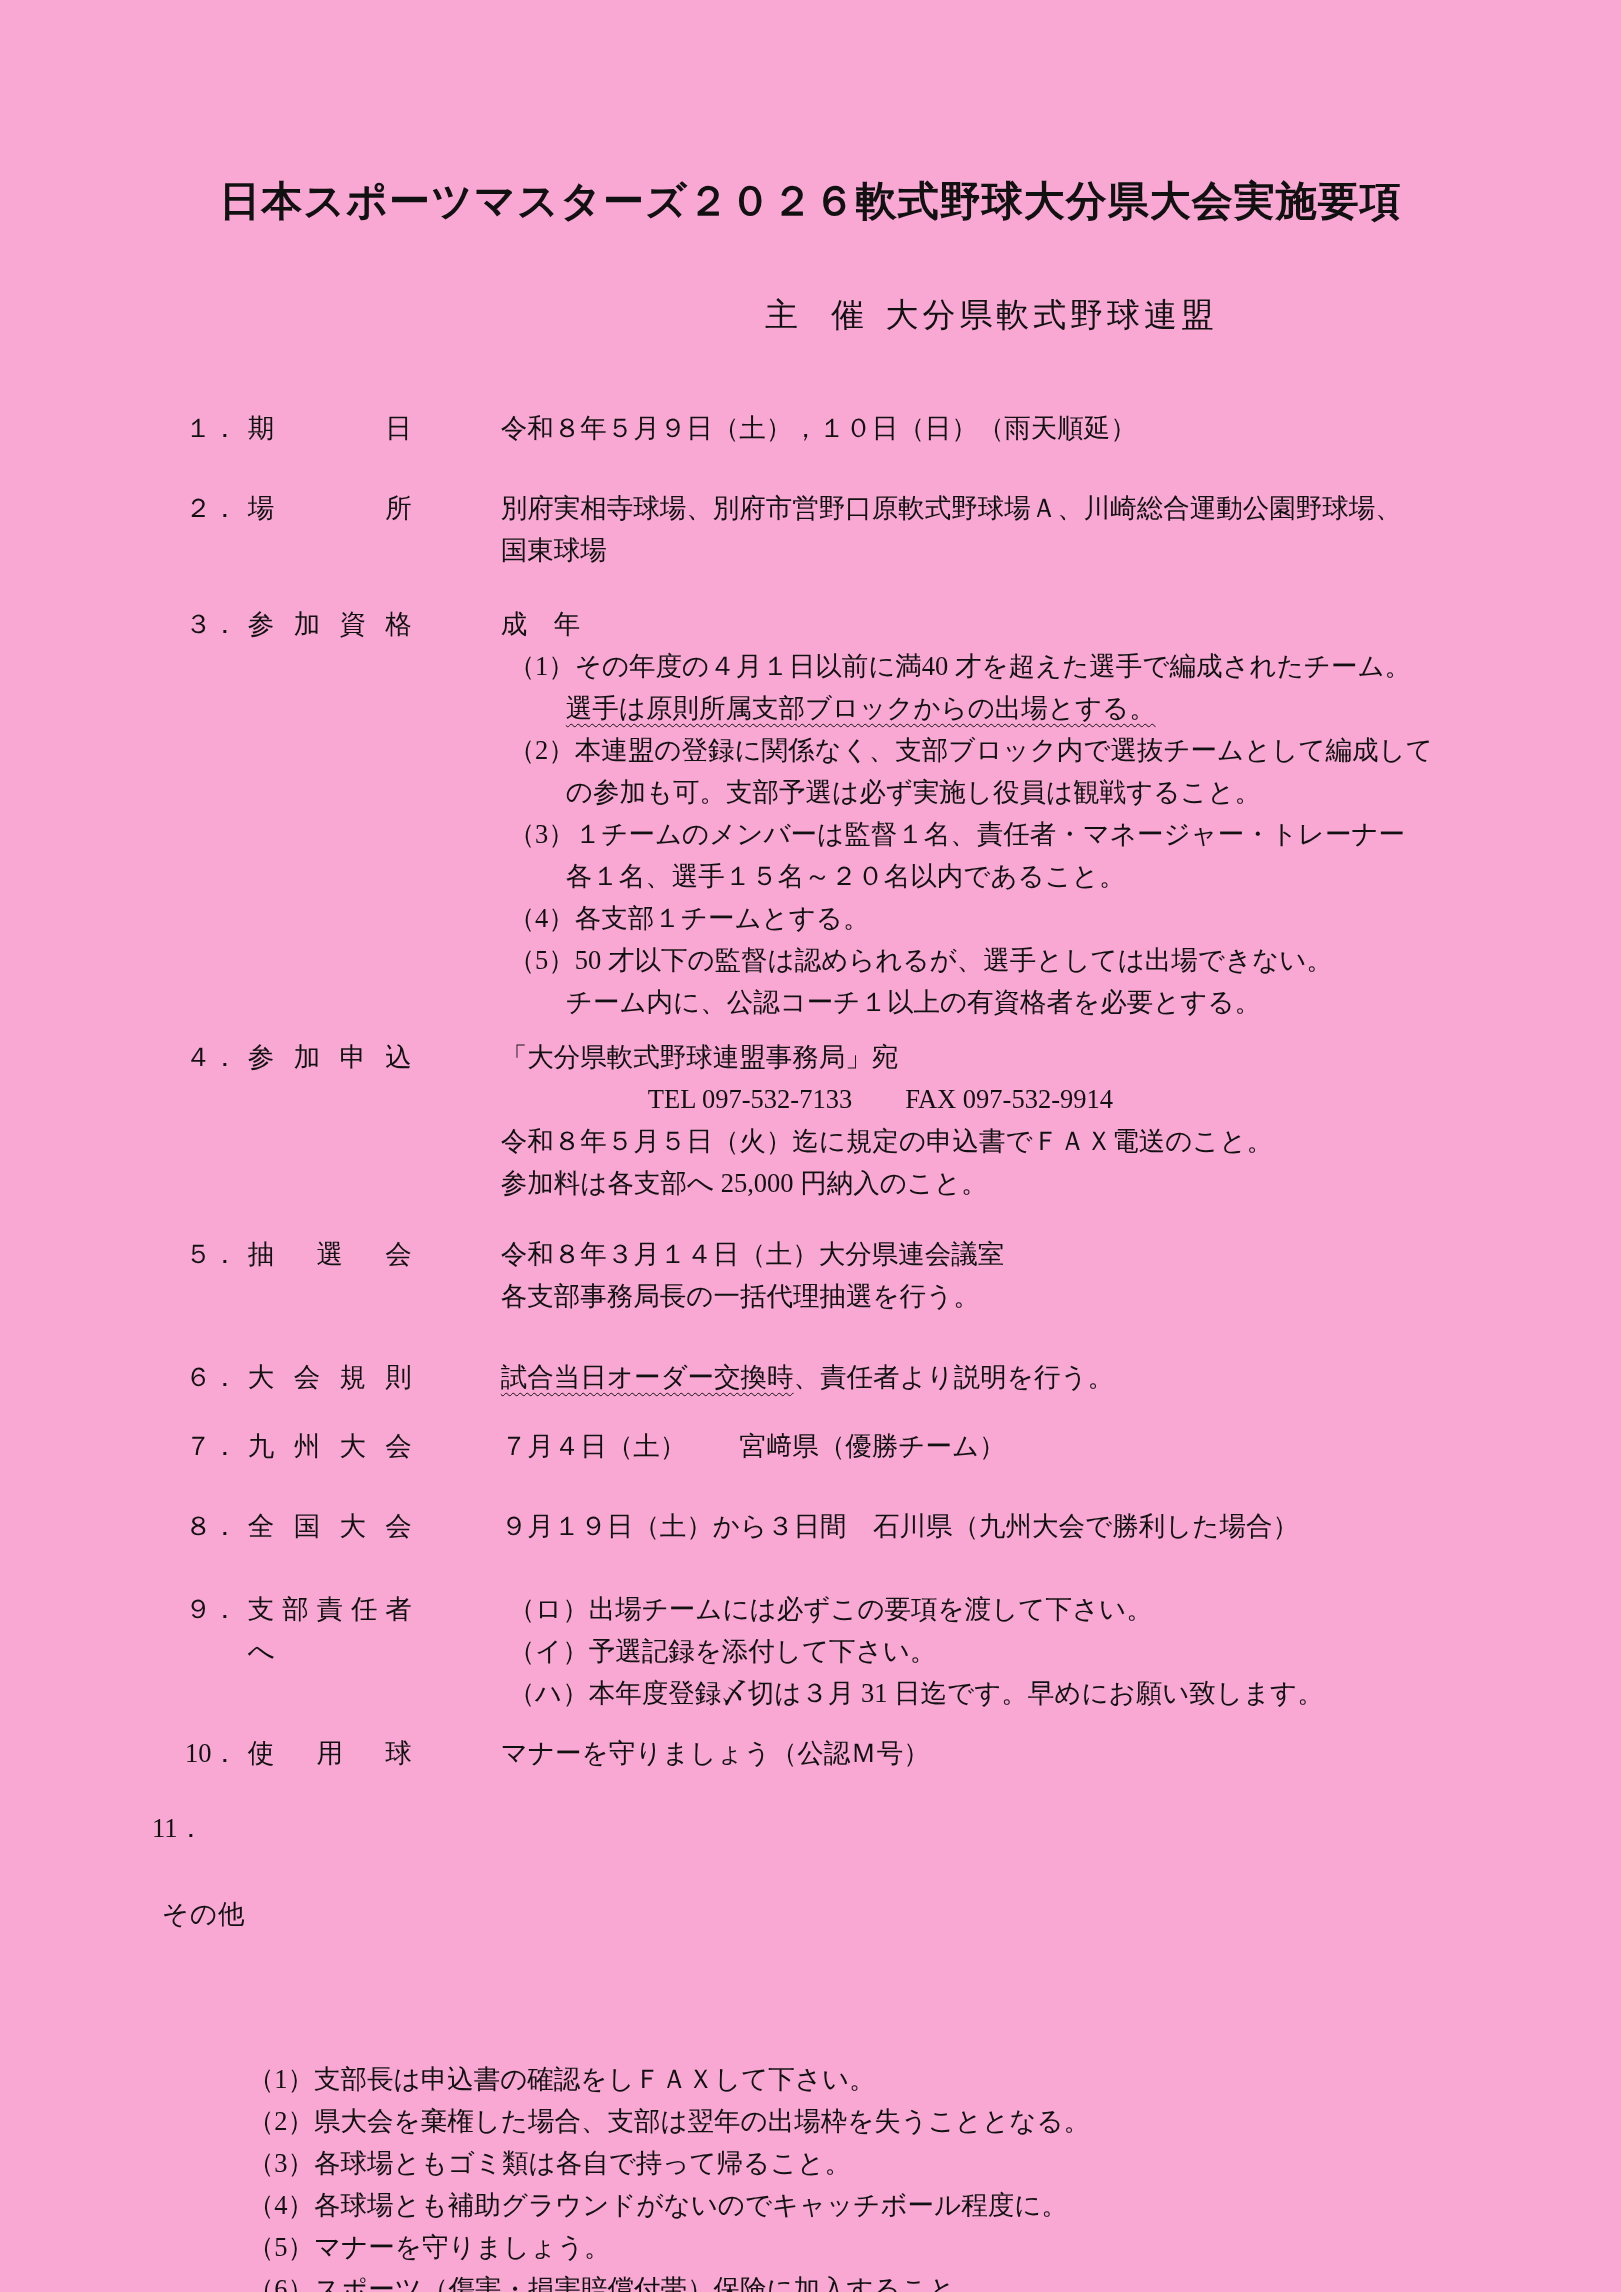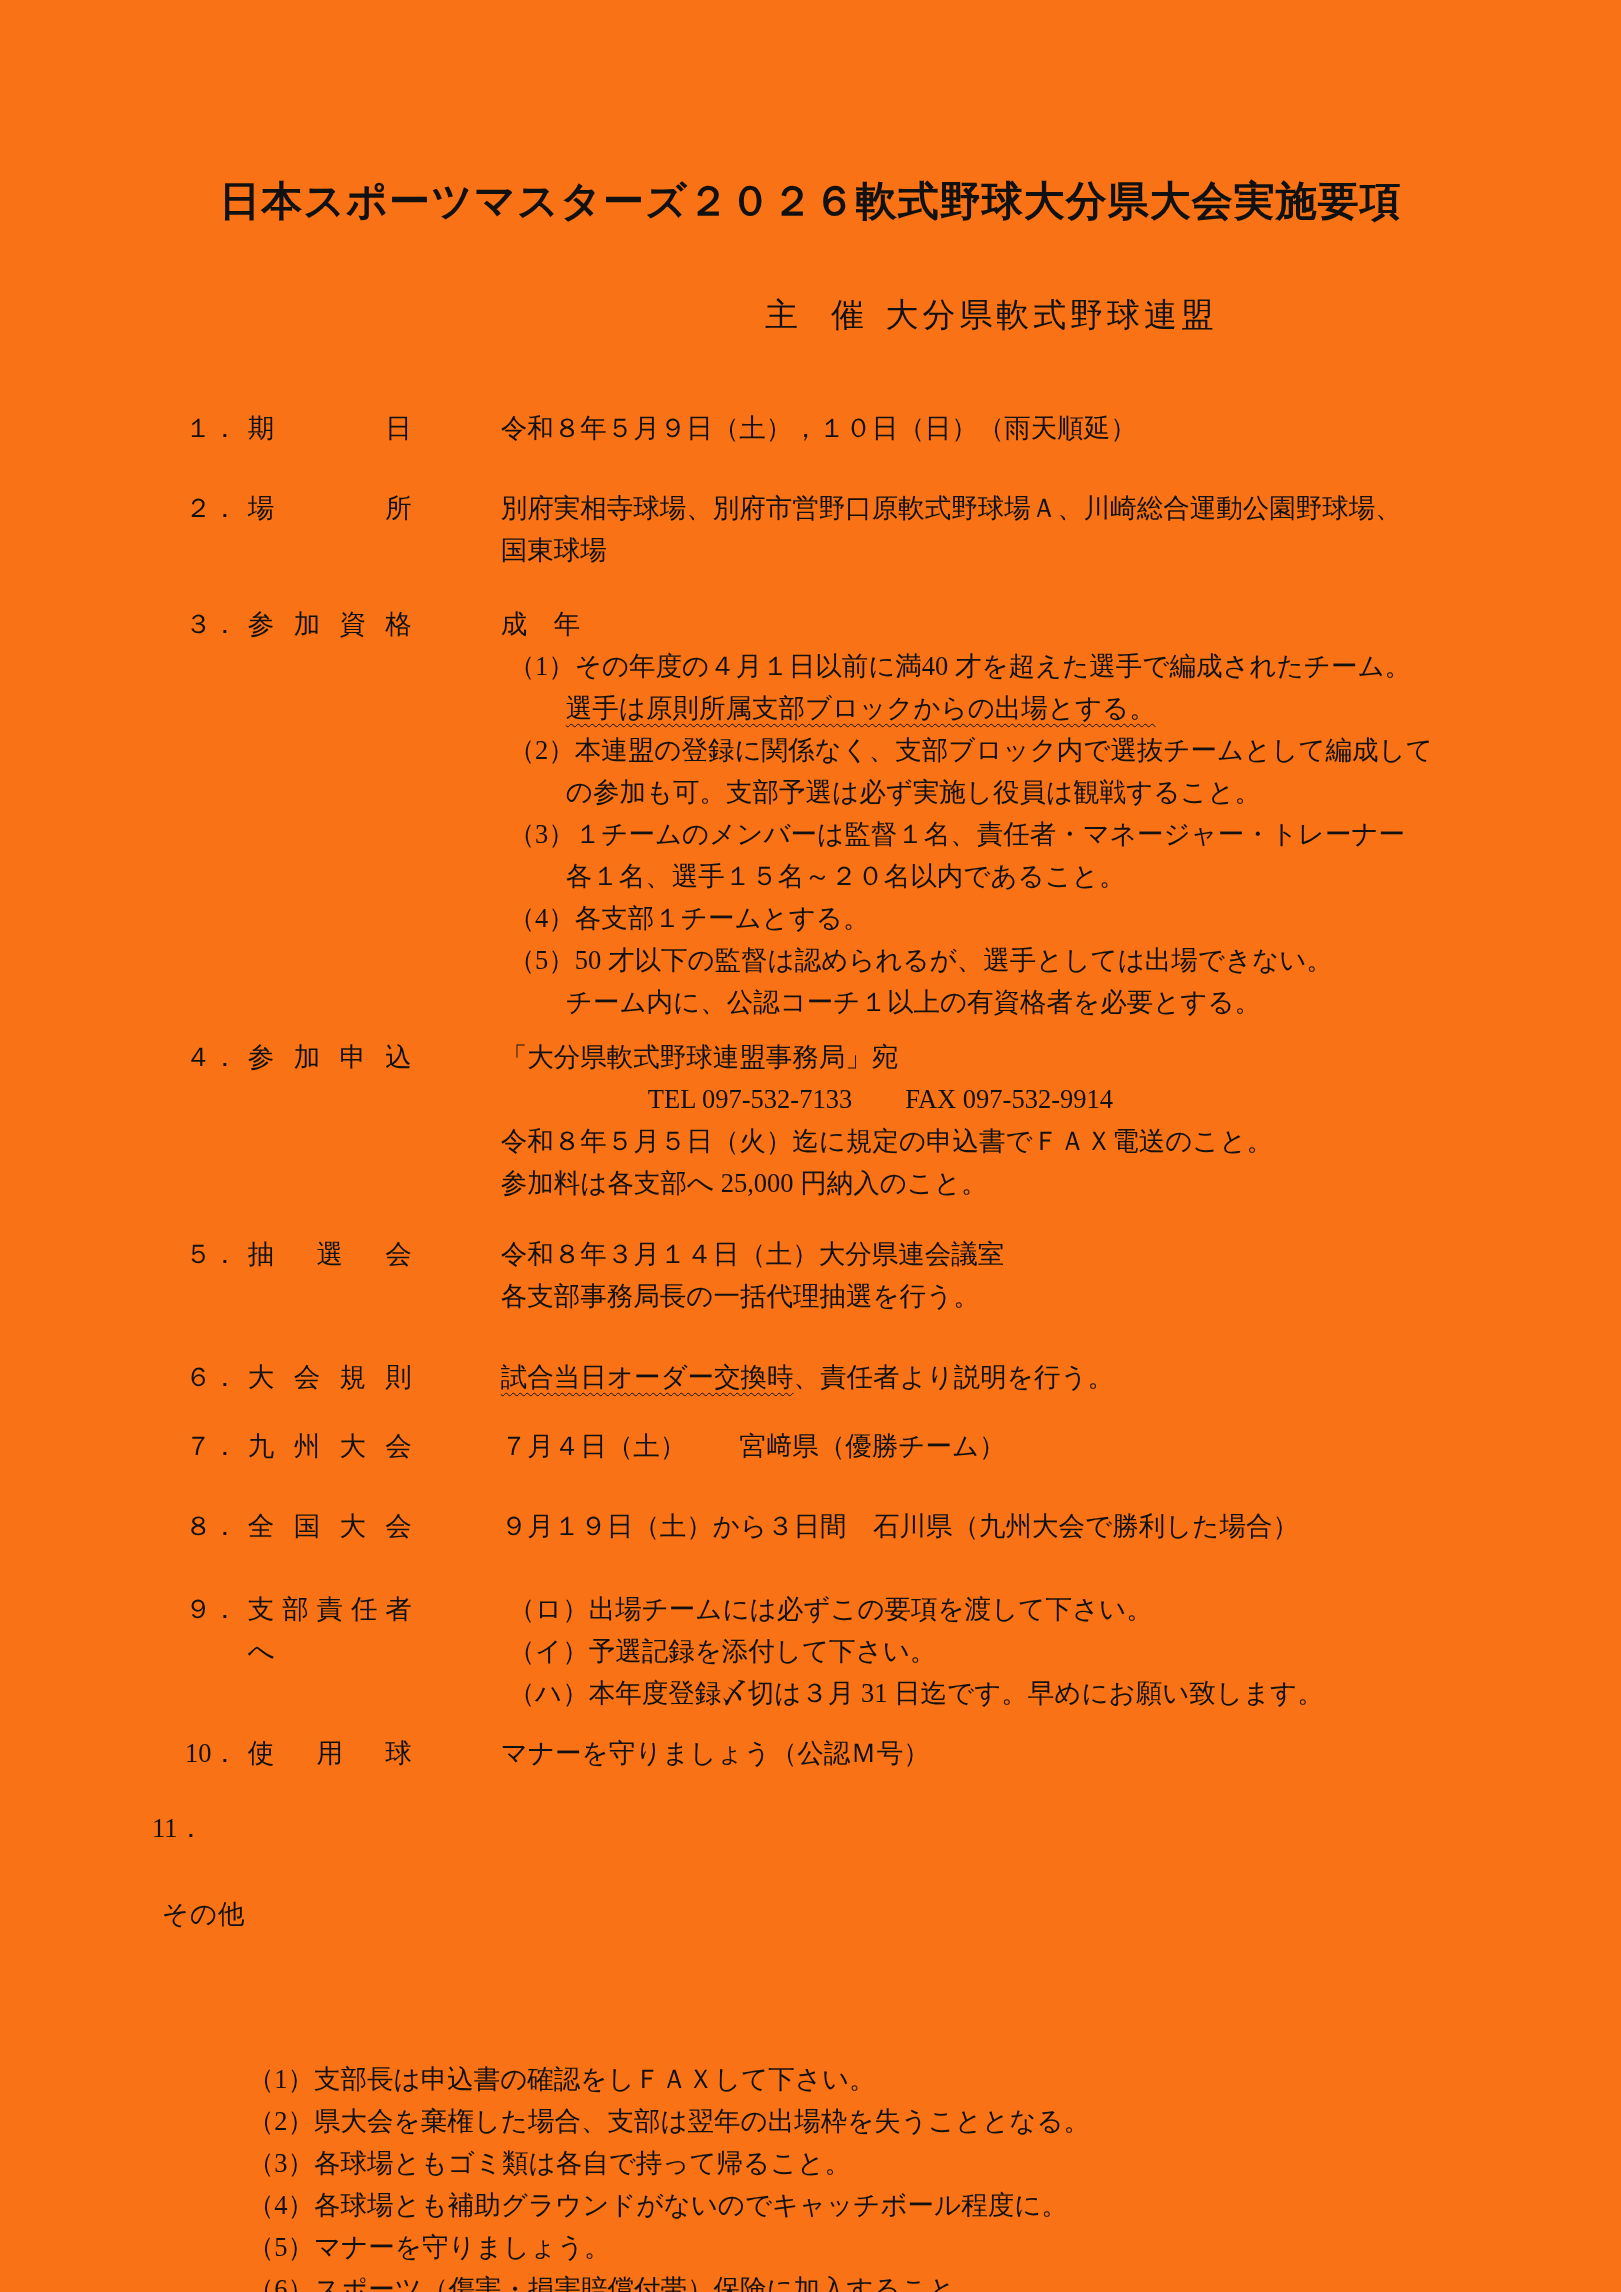--- a/index.html
+++ b/index.html
@@ -1,20 +1,20 @@
 <!DOCTYPE html>
 <html lang="ja"><head>
 <meta charset="utf-8">
 <style>
   html,body { margin:0; padding:0; background:#e8e8e8; }
   .page {
     position:relative;
     width:1621px; height:2293px;
     margin:0 auto;
-    background:#f97316;
+    background:#f9a8d4;
     color:#111111;
     font-family:"Liberation Serif","DejaVu Serif",serif;
     font-size:26.5px;
     overflow:hidden;
     box-sizing:border-box;
   }
   .title {
     margin-top:178px;
     width:1621px;
     text-align:center;

